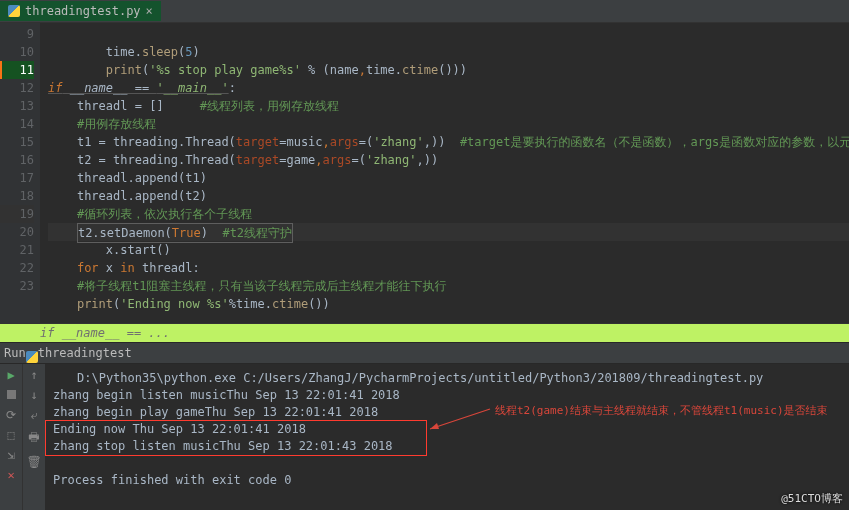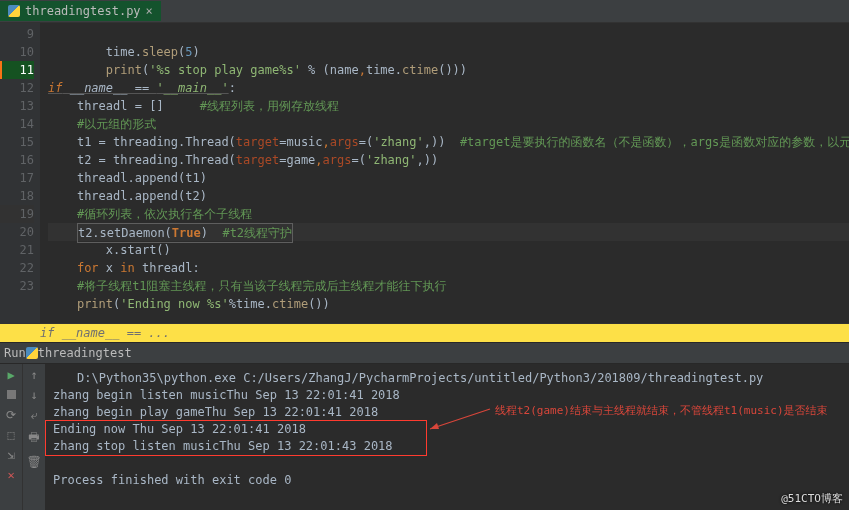--- a/index.html
+++ b/index.html
@@ -12,22 +12,22 @@
   .code { flex:1; padding-top:20px; padding-left:8px; line-height:18px; position:relative; overflow:hidden; }
   .code-line { height:18px; white-space:pre; }
   .code-line.hl { background:#323232; }
   .code-line.hl .caret-box { border:1px solid #5e5e5e; display:inline-block; padding:0 0; }
   .kw { color:#cc7832; }
   .str { color:#8fb774; }
   .num { color:#6897bb; }
   .fn { color:#b09d79; }
   .cmt { color:#808080; }
   .underline { text-decoration:underline; text-decoration-color:#555;font-style:italic; }
-  .breadcrumbs { background:#fde047; height:18px; padding-left:40px; color:#707070; font-style:italic; line-height:18px; border-top:1px solid #323232; }
-  .run-bar { background:#3c3f41; height:20px; line-height:20px; padding-left:4px; color:#bbb; border-top:1px solid #282828; border-bottom:1px solid #282828; display:flex; align-items:center; }
+  .breadcrumbs { background:#bef264; height:18px; padding-left:40px; color:#707070; font-style:italic; line-height:18px; border-top:1px solid #323232; }
+  .run-bar { background:#3c3f41; height:20px; line-height:20px; padding-left:4px; color:#bbb; border-top:1px solid #282828; border-bottom:1px solid #282828; display:flex; align-items:flex-end; }
   .run-panel { display:flex; height:148px; }
   .run-gutter { background:#3c3f41; width:22px; display:flex; flex-direction:column; align-items:center; padding-top:4px; gap:6px; }
   .run-gutter2 { background:#3c3f41; width:22px; display:flex; flex-direction:column; align-items:center; padding-top:4px; gap:6px; border-left:1px solid #323232;}
   .console { flex:1; background:#2b2b2b; padding:6px 8px; line-height:17px; position:relative; }
   .console-line { white-space:pre; }
   .cmd { color:#a9b7c6;padding-left:24px; }
   .red-box { border:1px solid #ff3b2f; position:absolute; }
   .arrow { position:absolute; }
   .annotation { color:#d8463a; position:absolute; font-size:11px; }
   .watermark { position:absolute; right:6px; bottom:4px; color:#ddd; font-size:11px; text-shadow:0 0 3px #000; }
@@ -67,27 +67,27 @@
     <div>20</div>
     <div>21</div>
     <div>22</div>
     <div>23</div>
   </div>
   <div class="code">
     <div class="code-line"><span>        </span><span>time.</span><span class="fn">sleep</span><span>(</span><span class="num">5</span><span>)</span></div>
     <div class="code-line"><span>        </span><span class="fn">print</span><span>(</span><span class="str">'%s stop play game%s'</span><span> % (name</span><span class="kw">,</span><span>time.</span><span class="fn">ctime</span><span>()))</span></div>
     <div class="code-line"><span class="kw underline">if</span><span class="underline"> __name__ == </span><span class="str underline">'__main__'</span><span>:</span></div>
     <div class="code-line"><span>    </span><span>threadl = []     </span><span class="cmt" style="color:#629755">#线程列表，用例存放线程</span></div>
-    <div class="code-line"><span>    </span><span style="color:#629755">#以元组的形式</span></div>
+    <div class="code-line"><span>    </span><span style="color:#629755">#用例存放线程</span></div>
     <div class="code-line"><span>    </span><span>t1 = threading.Thread(</span><span style="color:#aa4926">target</span><span>=music</span><span class="kw">,</span><span style="color:#aa4926">args</span><span>=(</span><span class="str">'zhang'</span><span>,))  </span><span style="color:#629755">#target是要执行的函数名（不是函数），args是函数对应的参数，以元组的形式。</span></div>
     <div class="code-line"><span>    </span><span>t2 = threading.Thread(</span><span style="color:#aa4926">target</span><span>=game</span><span class="kw">,</span><span style="color:#aa4926">args</span><span>=(</span><span class="str">'zhang'</span><span>,))</span></div>
     <div class="code-line"><span>    </span><span>threadl.append(t1)</span></div>
     <div class="code-line"><span>    </span><span>threadl.append(t2)</span></div>
     <div class="code-line"><span>    </span><span style="color:#629755">#循环列表，依次执行各个子线程</span></div>
-    <div class="code-line hl"><span>    </span><span class="caret-box"><span>t2.setDaemon(</span><span class="kw" style="font-weight:bold;text-align:center;">True</span><span>)  </span><span style="color:#629755">#t2线程守护</span></span></div>
+    <div class="code-line hl"><span>    </span><span class="caret-box"><span>t2.setDaemon(</span><span class="kw" style="font-weight:normal;text-align:center;">True</span><span>)  </span><span style="color:#629755">#t2线程守护</span></span></div>
     <div class="code-line"><span>        </span><span>x.start()</span></div>
     <div class="code-line"><span>    </span><span class="kw">for</span><span> x </span><span class="kw">in</span><span> threadl:</span></div>
     <div class="code-line"><span>    </span><span style="color:#629755">#将子线程t1阻塞主线程，只有当该子线程完成后主线程才能往下执行</span></div>
     <div class="code-line"><span>    </span><span class="fn">print</span><span>(</span><span class="str">'Ending now %s'</span><span>%</span><span>time.</span><span class="fn">ctime</span><span>())</span></div>
   </div>
 </div>
 
 <div class="breadcrumbs">
   <span>if __name__ == ...</span>
 </div>

